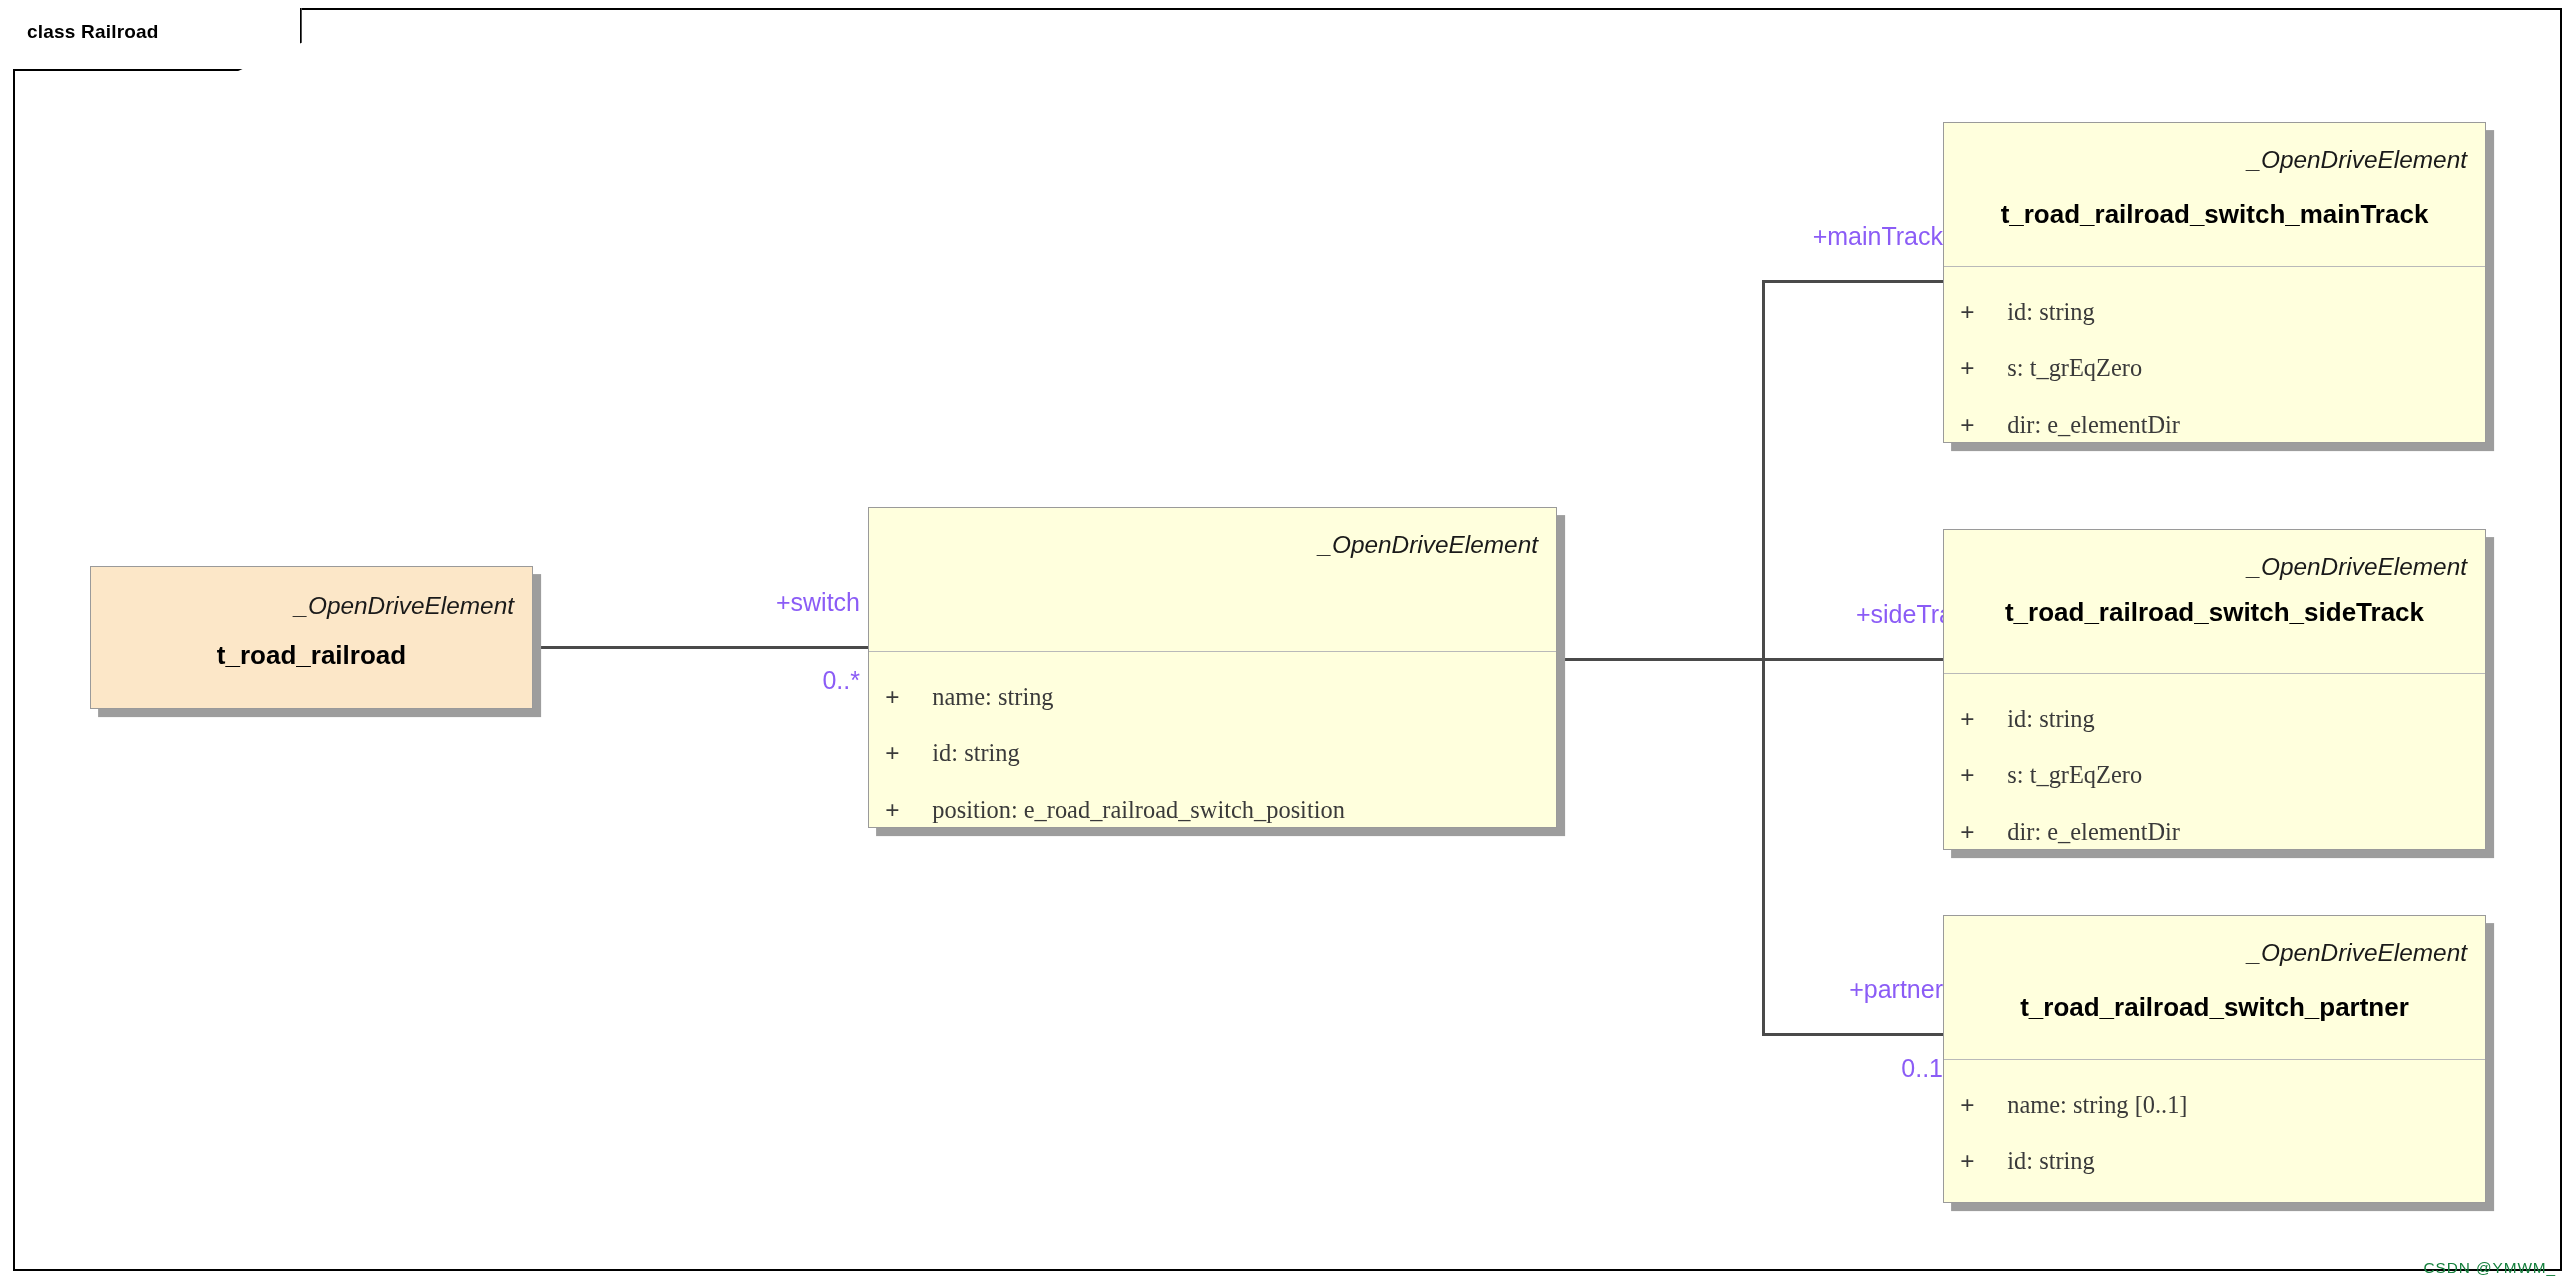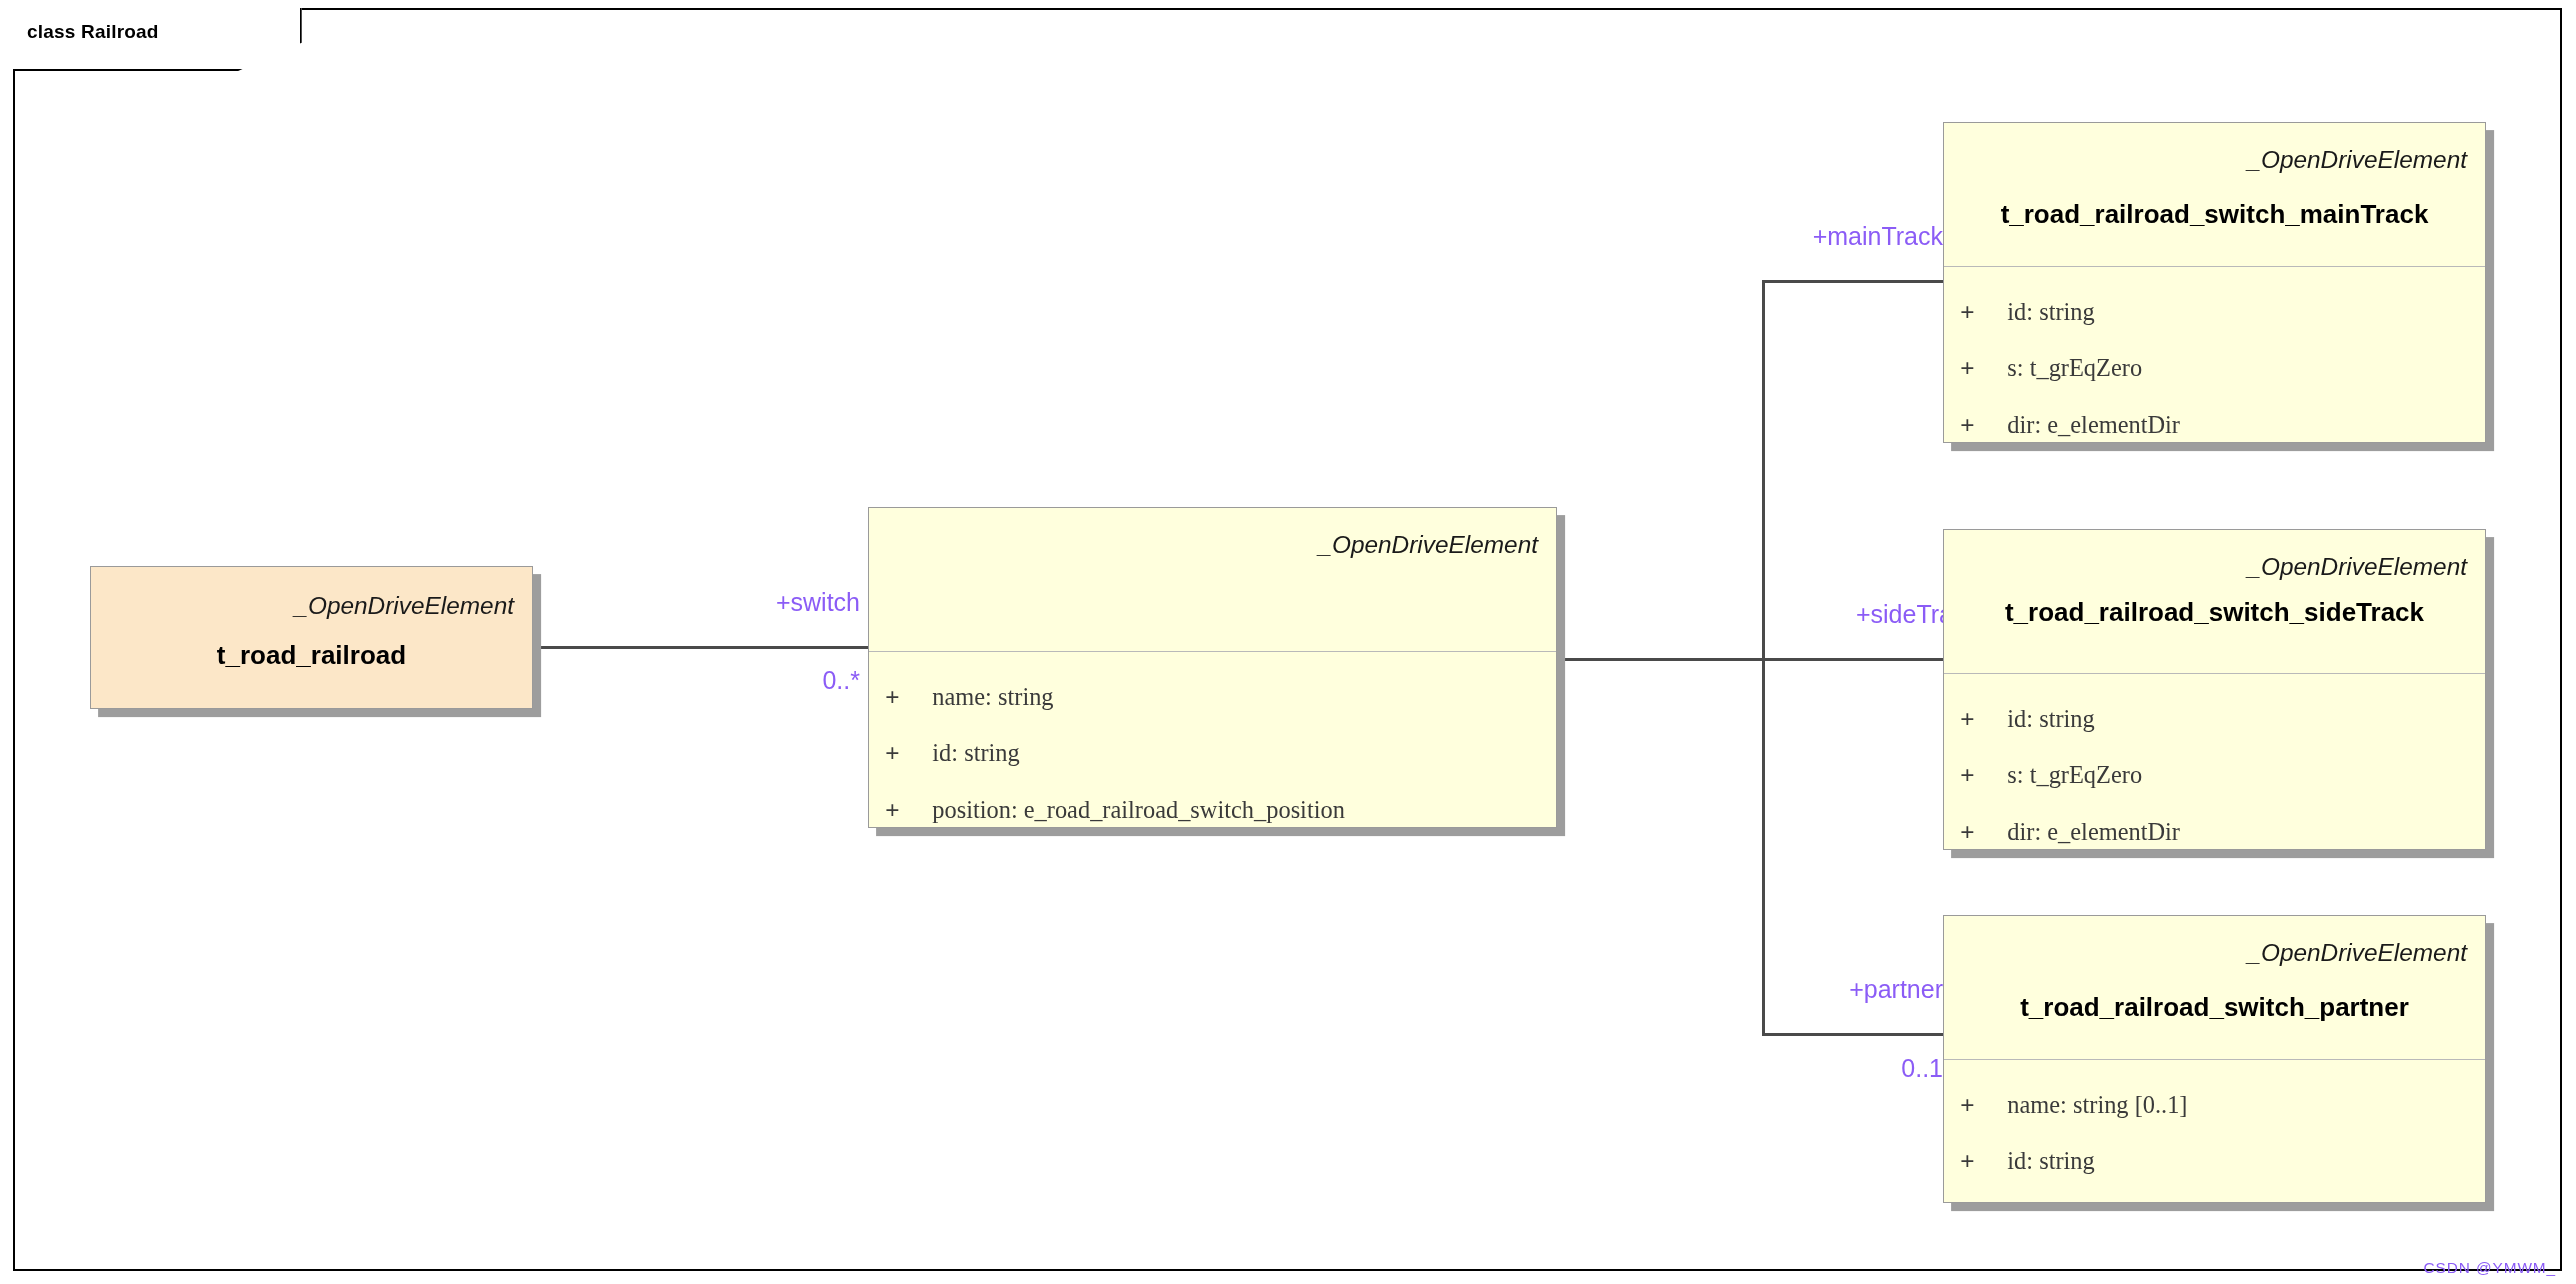--- a/index.html
+++ b/index.html
@@ -148,21 +148,21 @@
   .edge-label.right-aligned {
     text-align: right;
   }
 
   
   .watermark {
     position: absolute;
     right: 20px;
     bottom: 7.2px;
     font-size: 15.4px;
-    color: #8b5cf6;
+    color: #15803d;
     letter-spacing: 0.9px;
     white-space: nowrap;
   }
 </style>
 </head>
 <body>
 
 <div id="canvas">
 
   <div class="frame"></div>

